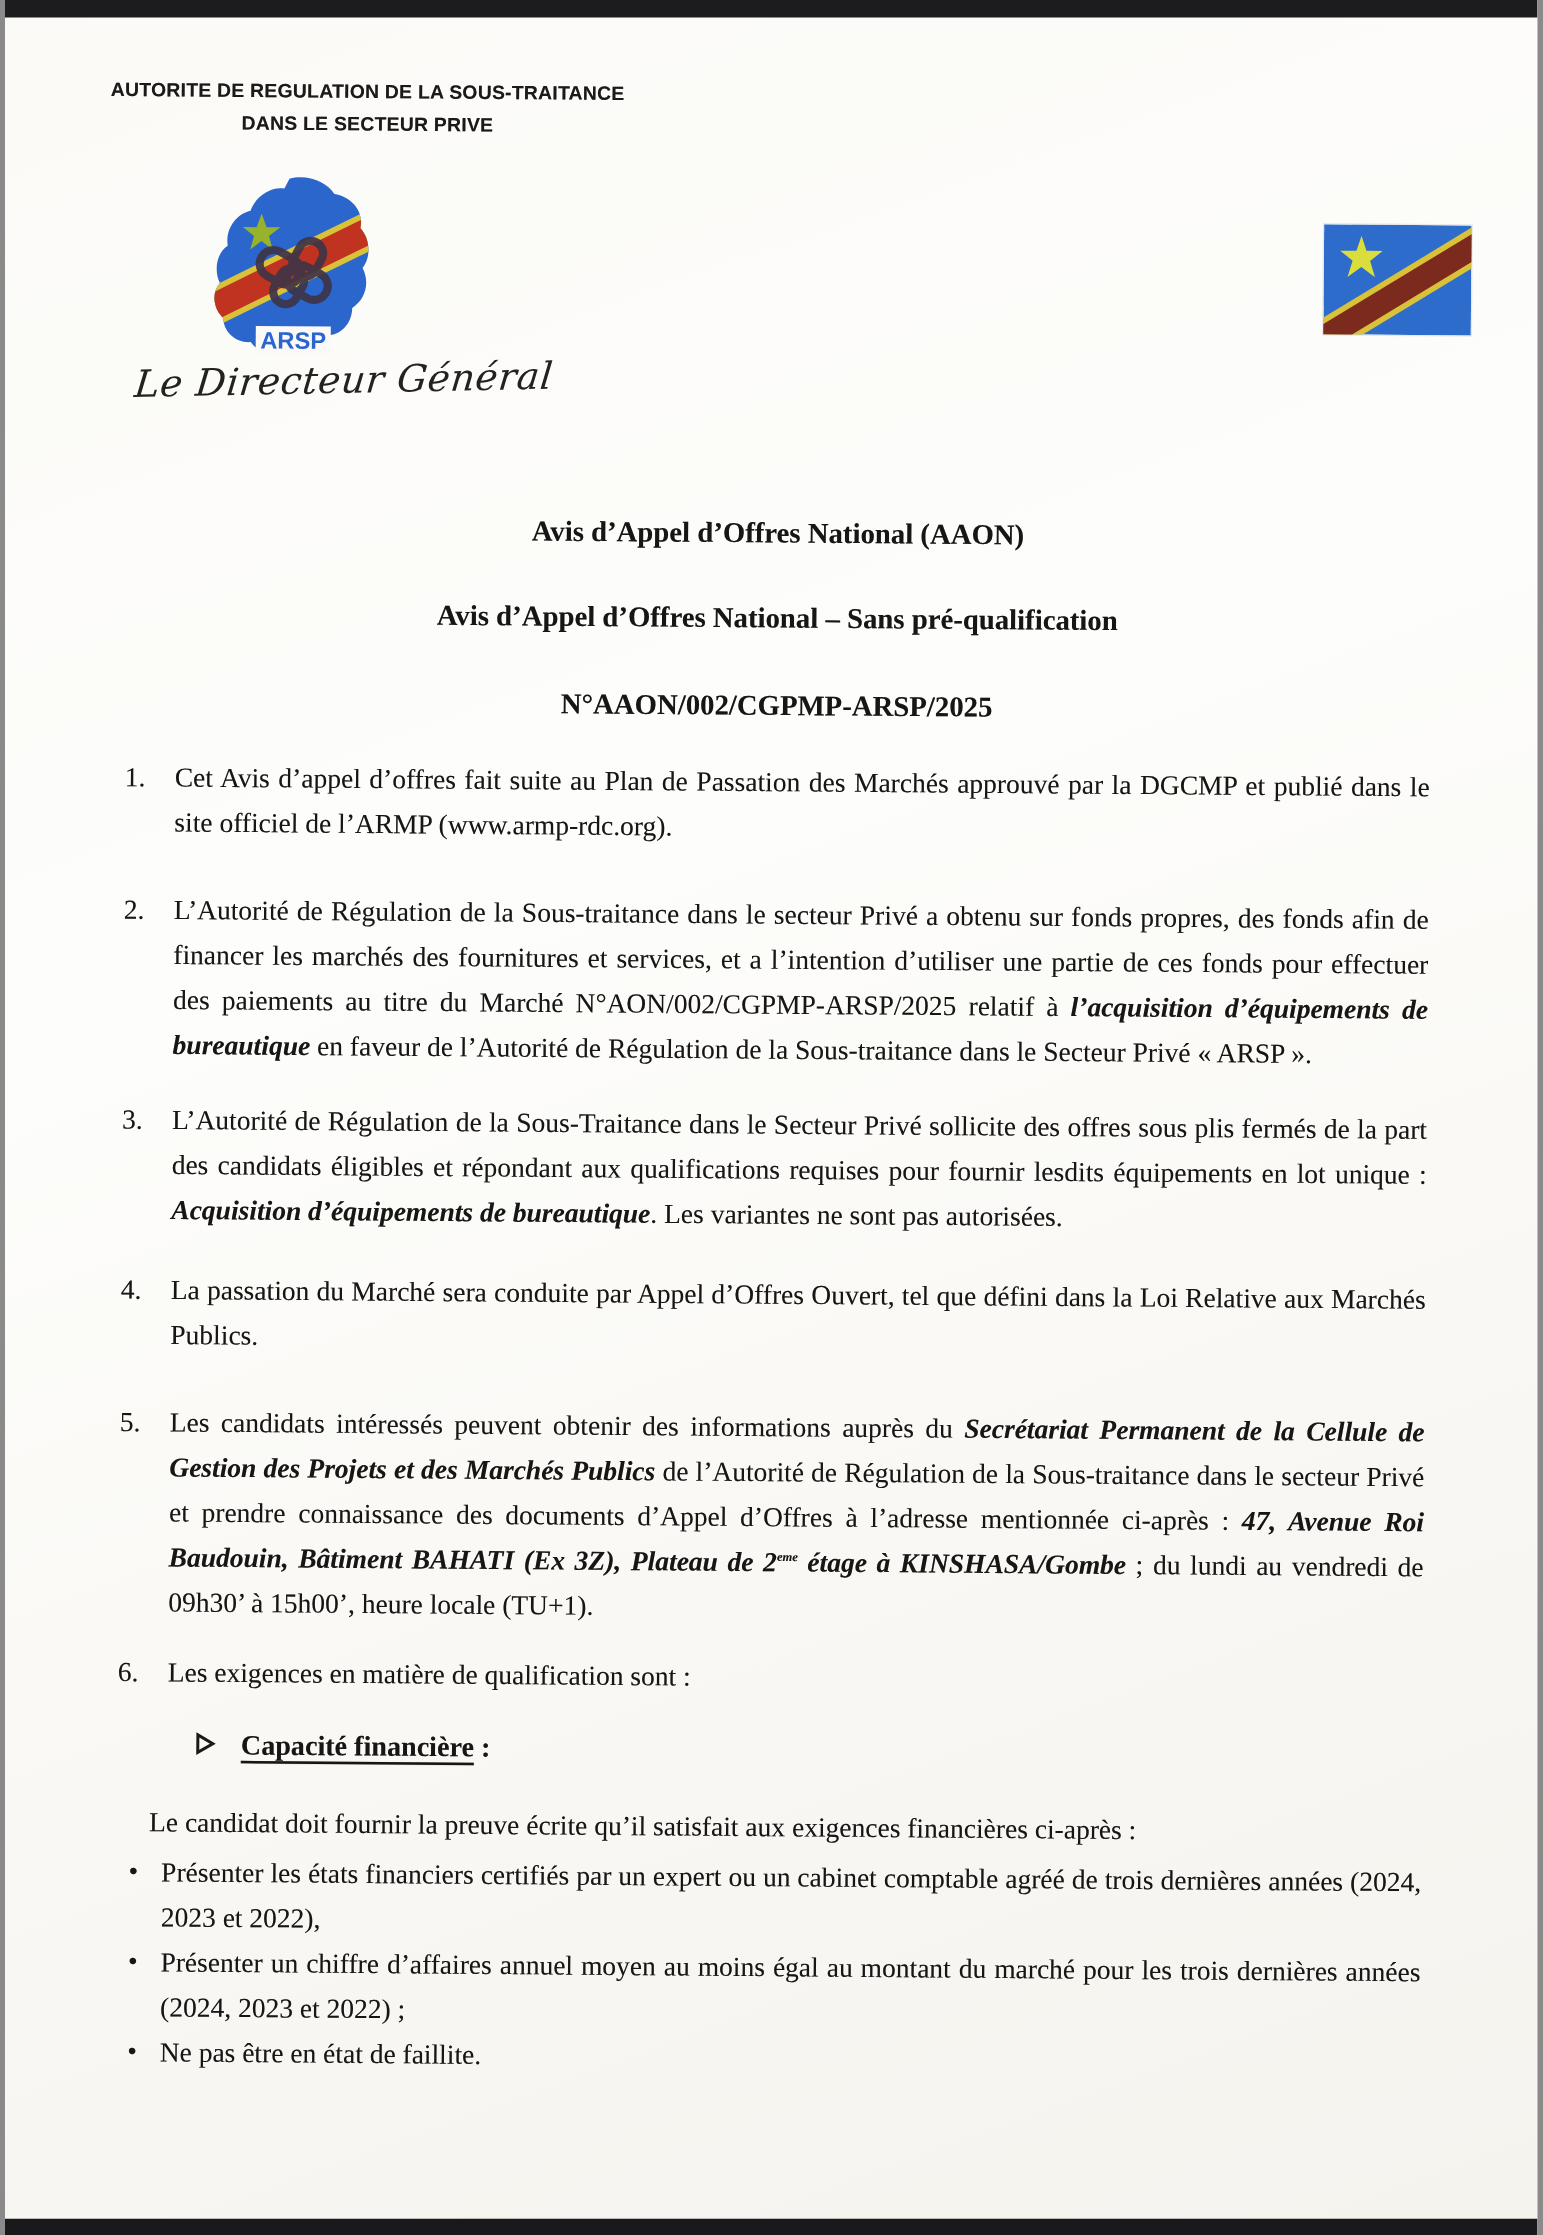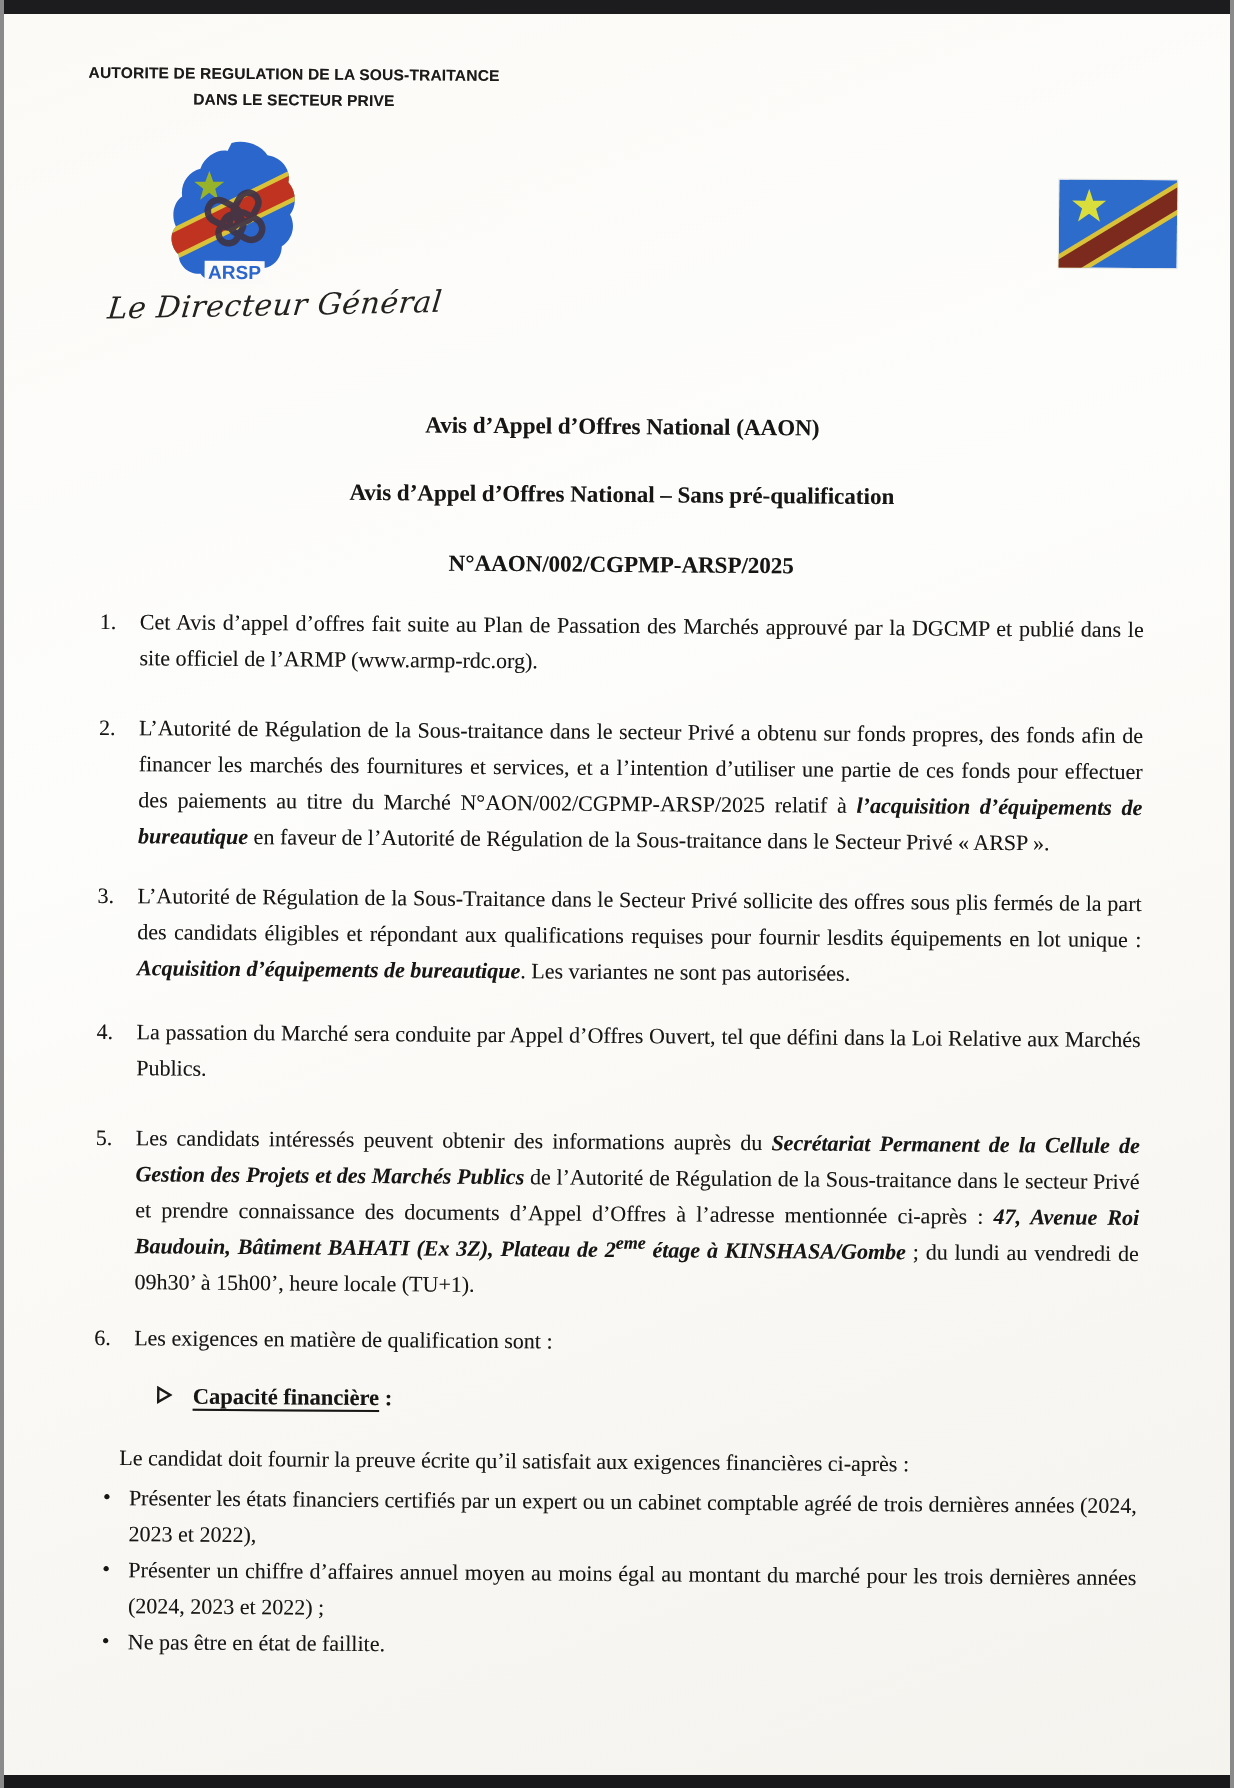--- a/index.html
+++ b/index.html
@@ -31,21 +31,21 @@
   .t3{margin-top:40px;}
   ol.items{list-style:none;margin:28px 0 0 0;padding:0;}
   ol.items>li{position:relative;padding-left:42px;}
   ol.items>li:nth-child(2){margin-top:34px;}
   ol.items>li:nth-child(3){margin-top:24px;}
   ol.items>li:nth-child(4){margin-top:28px;}
   ol.items>li:nth-child(5){margin-top:34px;}
   ol.items>li:nth-child(6){margin-top:20px;}
   .num{position:absolute;left:2px;top:0;}
   .bi{font-weight:700;font-style:italic;}
-  sup.bi{font-size:18px;line-height:0;}
+  sup.bi{font-size:10px;line-height:0;}
 
   .finq{margin-top:22px;margin-left:64px;display:flex;align-items:baseline;gap:20px;}
   .arrow-ic{position:relative;top:1px;flex:0 0 auto;}
   .ht{font-weight:700;text-decoration:underline;text-underline-offset:5px;
       text-decoration-thickness:2px;font-size:22.5px;}
   .ht-colon{font-weight:700;font-size:22.5px;}
   .intro{margin-top:26px;margin-left:28px;}
   ul.fb{list-style:none;margin:4px 0 0 0;padding:0;}
   ul.fb>li{position:relative;padding-left:26px;margin-left:12px;}
   .dot{position:absolute;left:0;top:-1px;}

